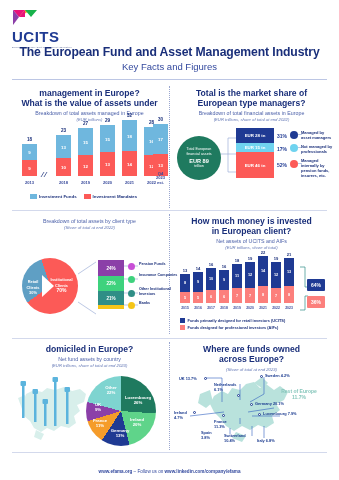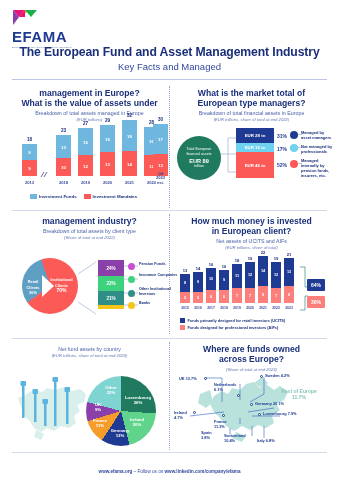--- a/index.html
+++ b/index.html
@@ -114,26 +114,26 @@
     <div class="logo-mark">
       <svg width="28" height="20" viewBox="0 0 28 20">
         <polygon points="1,2 13,2 7,9" fill="#e8127a"></polygon>
         <polygon points="1,2 7,9 1,17" fill="#8b3fa8"></polygon>
         <polygon points="7,9 13,2 19,2" fill="#f59c2a"></polygon>
         <polygon points="13,2 19,2 25,2 19,9" fill="#18b24b"></polygon>
         <polygon points="7,9 19,9 13,15" fill="#e8127a" opacity="0"></polygon>
         <polygon points="13,2 7,9 13,9" fill="#e8127a"></polygon>
       </svg>
     </div>
-    <div class="logo-text">EFAMA</div>
+    <div class="logo-text">UCITS</div>
     <div class="logo-sub">European Fund and Asset Management Association</div>
   </div>
 
   <div class="title">The European Fund and Asset Management Industry</div>
-  <div class="subtitle">Key Facts and Managed</div>
+  <div class="subtitle">Key Facts and Figures</div>
   <div class="hrule"></div>
 
   <div class="vdivider" style="left:169px; top:86px; height:122px;"></div>
   <div class="vdivider" style="left:169px; top:214px; height:120px;"></div>
   <div class="vdivider" style="left:169px; top:342px; height:108px;"></div>
   <div class="hdivider" style="left:12px; top:210px; width:315px;"></div>
   <div class="hdivider" style="left:12px; top:338px; width:315px;"></div>
   <div class="hdivider" style="left:12px; top:452px; width:315px;"></div>
 
   <div class="panel" style="left:12px; top:88px; width:155px; height:118px;">
@@ -232,21 +232,21 @@
         <span>Investment Funds</span>
       </span>
       <span class="lg-item">
         <i class="lg-sw" style="background:#fc5a57;"></i>
         <span>Investment Mandates</span>
       </span>
     </div>
   </div>
 
   <div class="panel" style="left:174px; top:88px; width:155px; height:118px;">
-    <div class="p-title">What is the market total of</div>
+    <div class="p-title">Total is the market share of</div>
     <div class="p-title">European type managers?</div>
     <div class="p-sub">Breakdown of total financial assets in Europe</div>
     <div class="p-sub2">(EUR trillions, share of total at end 2022)</div>
 
     <div class="circ-total">
       <span class="circ-l1">Total European</span>
       <span class="circ-l1">financial assets</span>
       <span class="circ-l2">EUR 89</span>
       <span class="circ-l1">trillion</span>
     </div>
@@ -284,21 +284,20 @@
     <svg style="position:absolute;left:124px;top:75px;" width="4" height="1">
         <line x1="0" y1="0.5" x2="4" y2="0.5" stroke="#9fb0d8" stroke-width="0.7"></line>
       </svg>
 
     <div class="ms-note" style="top:42px;">Managed by asset managers</div>
     <div class="ms-note" style="top:56px;">Not managed by professionals</div>
     <div class="ms-note" style="top:70px;">Managed internally by pension funds, insurers, etc.</div>
   </div>
 
   <div class="panel" style="left:12px; top:216px; width:155px; height:118px;">
-    <div class="p-title">management industry?</div>
     <div class="p-sub">Breakdown of total assets by client type</div>
     <div class="p-sub2">(Share of total at end 2022)</div>
 
     <div style="position:absolute;left:10px;top:42px;width:56px;height:56px;">
       <div class="pie" style="inset:0;
            background: conic-gradient(from -18deg, #fc5a57 0 252deg, #5f9fc4 252deg 360deg);"></div>
 
       <svg style="position:absolute;left:20px;top:17px;" width="18" height="22">
         <polygon points="0,0 12,11 0,22" fill="#ffffff"></polygon>
       </svg>
@@ -456,20 +455,21 @@
       <i style="background:#1f3a93;"></i>
       <span>Funds primarily designed for retail investors (UCITS)</span>
     </div>
     <div class="l4" style="left:6px; top:109px;">
       <i style="background:#fc7f7c;"></i>
       <span>Funds designed for professional investors (AIFs)</span>
     </div>
   </div>
 
   <div class="panel" style="left:12px; top:344px; width:155px; height:106px;">
+    <div class="p-title">domiciled in Europe?</div>
     <div class="p-sub">Net fund assets by country</div>
     <div class="p-sub2">(EUR trillions, share of total at end 2023)</div>
 
     <svg class="map-bg" style="left:2px;top:34px;" width="80" height="66" viewBox="0 0 80 66">
       <path d="M12 16 L20 12 L28 14 L33 10 L41 12 L50 9 L58 13 L66 11 L72 16 L70 24
                L63 27 L66 33 L60 38 L62 45 L55 50 L47 48 L40 53 L33 50 L27 54 L20 50
                L16 43 L10 38 L8 28 Z" fill="#b9e2dc"></path>
       <path d="M4 20 L11 17 L13 26 L8 31 Z" fill="#b9e2dc"></path>
       <path d="M22 52 L30 56 L27 62 L20 59 Z" fill="#b9e2dc"></path>
     </svg>

